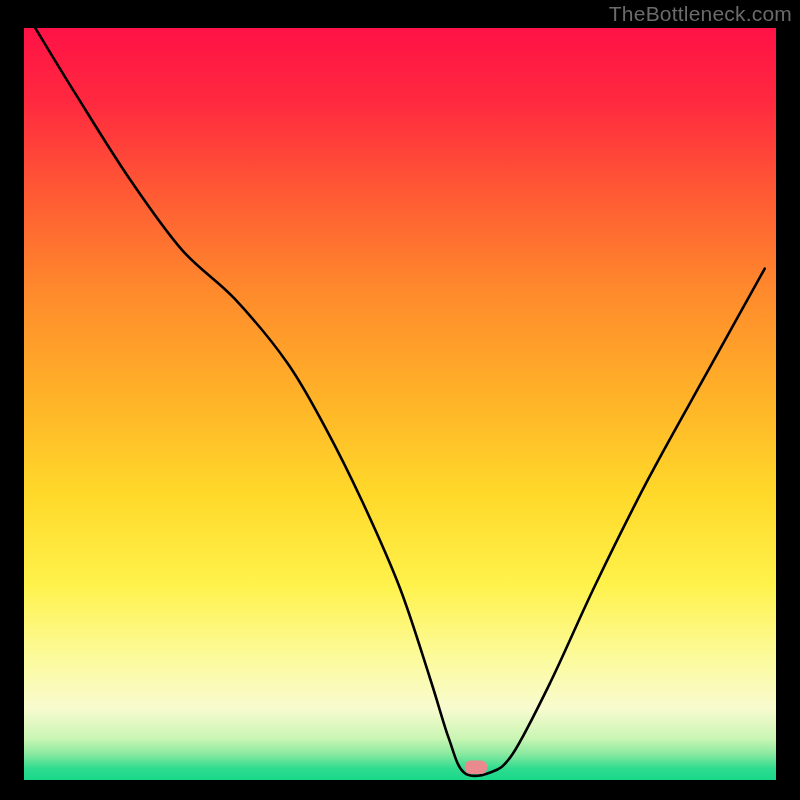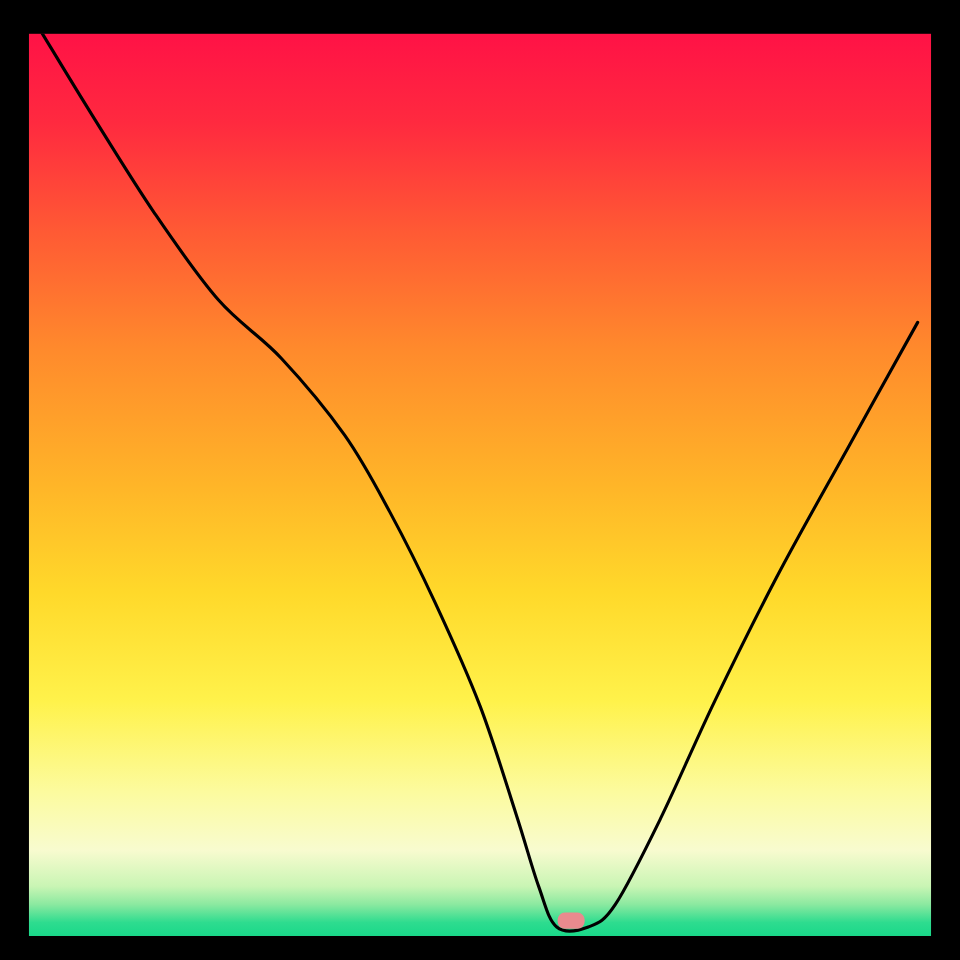--- a/index.html
+++ b/index.html
@@ -43,20 +43,21 @@
   }
   .marker {
     
   }
 </style>
 </head>
 <body>
 
 <div class="frame">
 
+  <div class="watermark">TheBottleneck.com</div>
 
   <div class="plot">
     <svg id="plot-svg" viewBox="0 0 752 752" preserveAspectRatio="none">
       <defs>
         <linearGradient id="bg-grad" x1="0" y1="0" x2="0" y2="1">
             <stop offset="0.00%" stop-color="#ff1246"></stop>
             <stop offset="10.00%" stop-color="#ff2a3f"></stop>
             <stop offset="22.00%" stop-color="#ff5a34"></stop>
             <stop offset="35.00%" stop-color="#ff8a2c"></stop>
             <stop offset="50.00%" stop-color="#ffb528"></stop>

